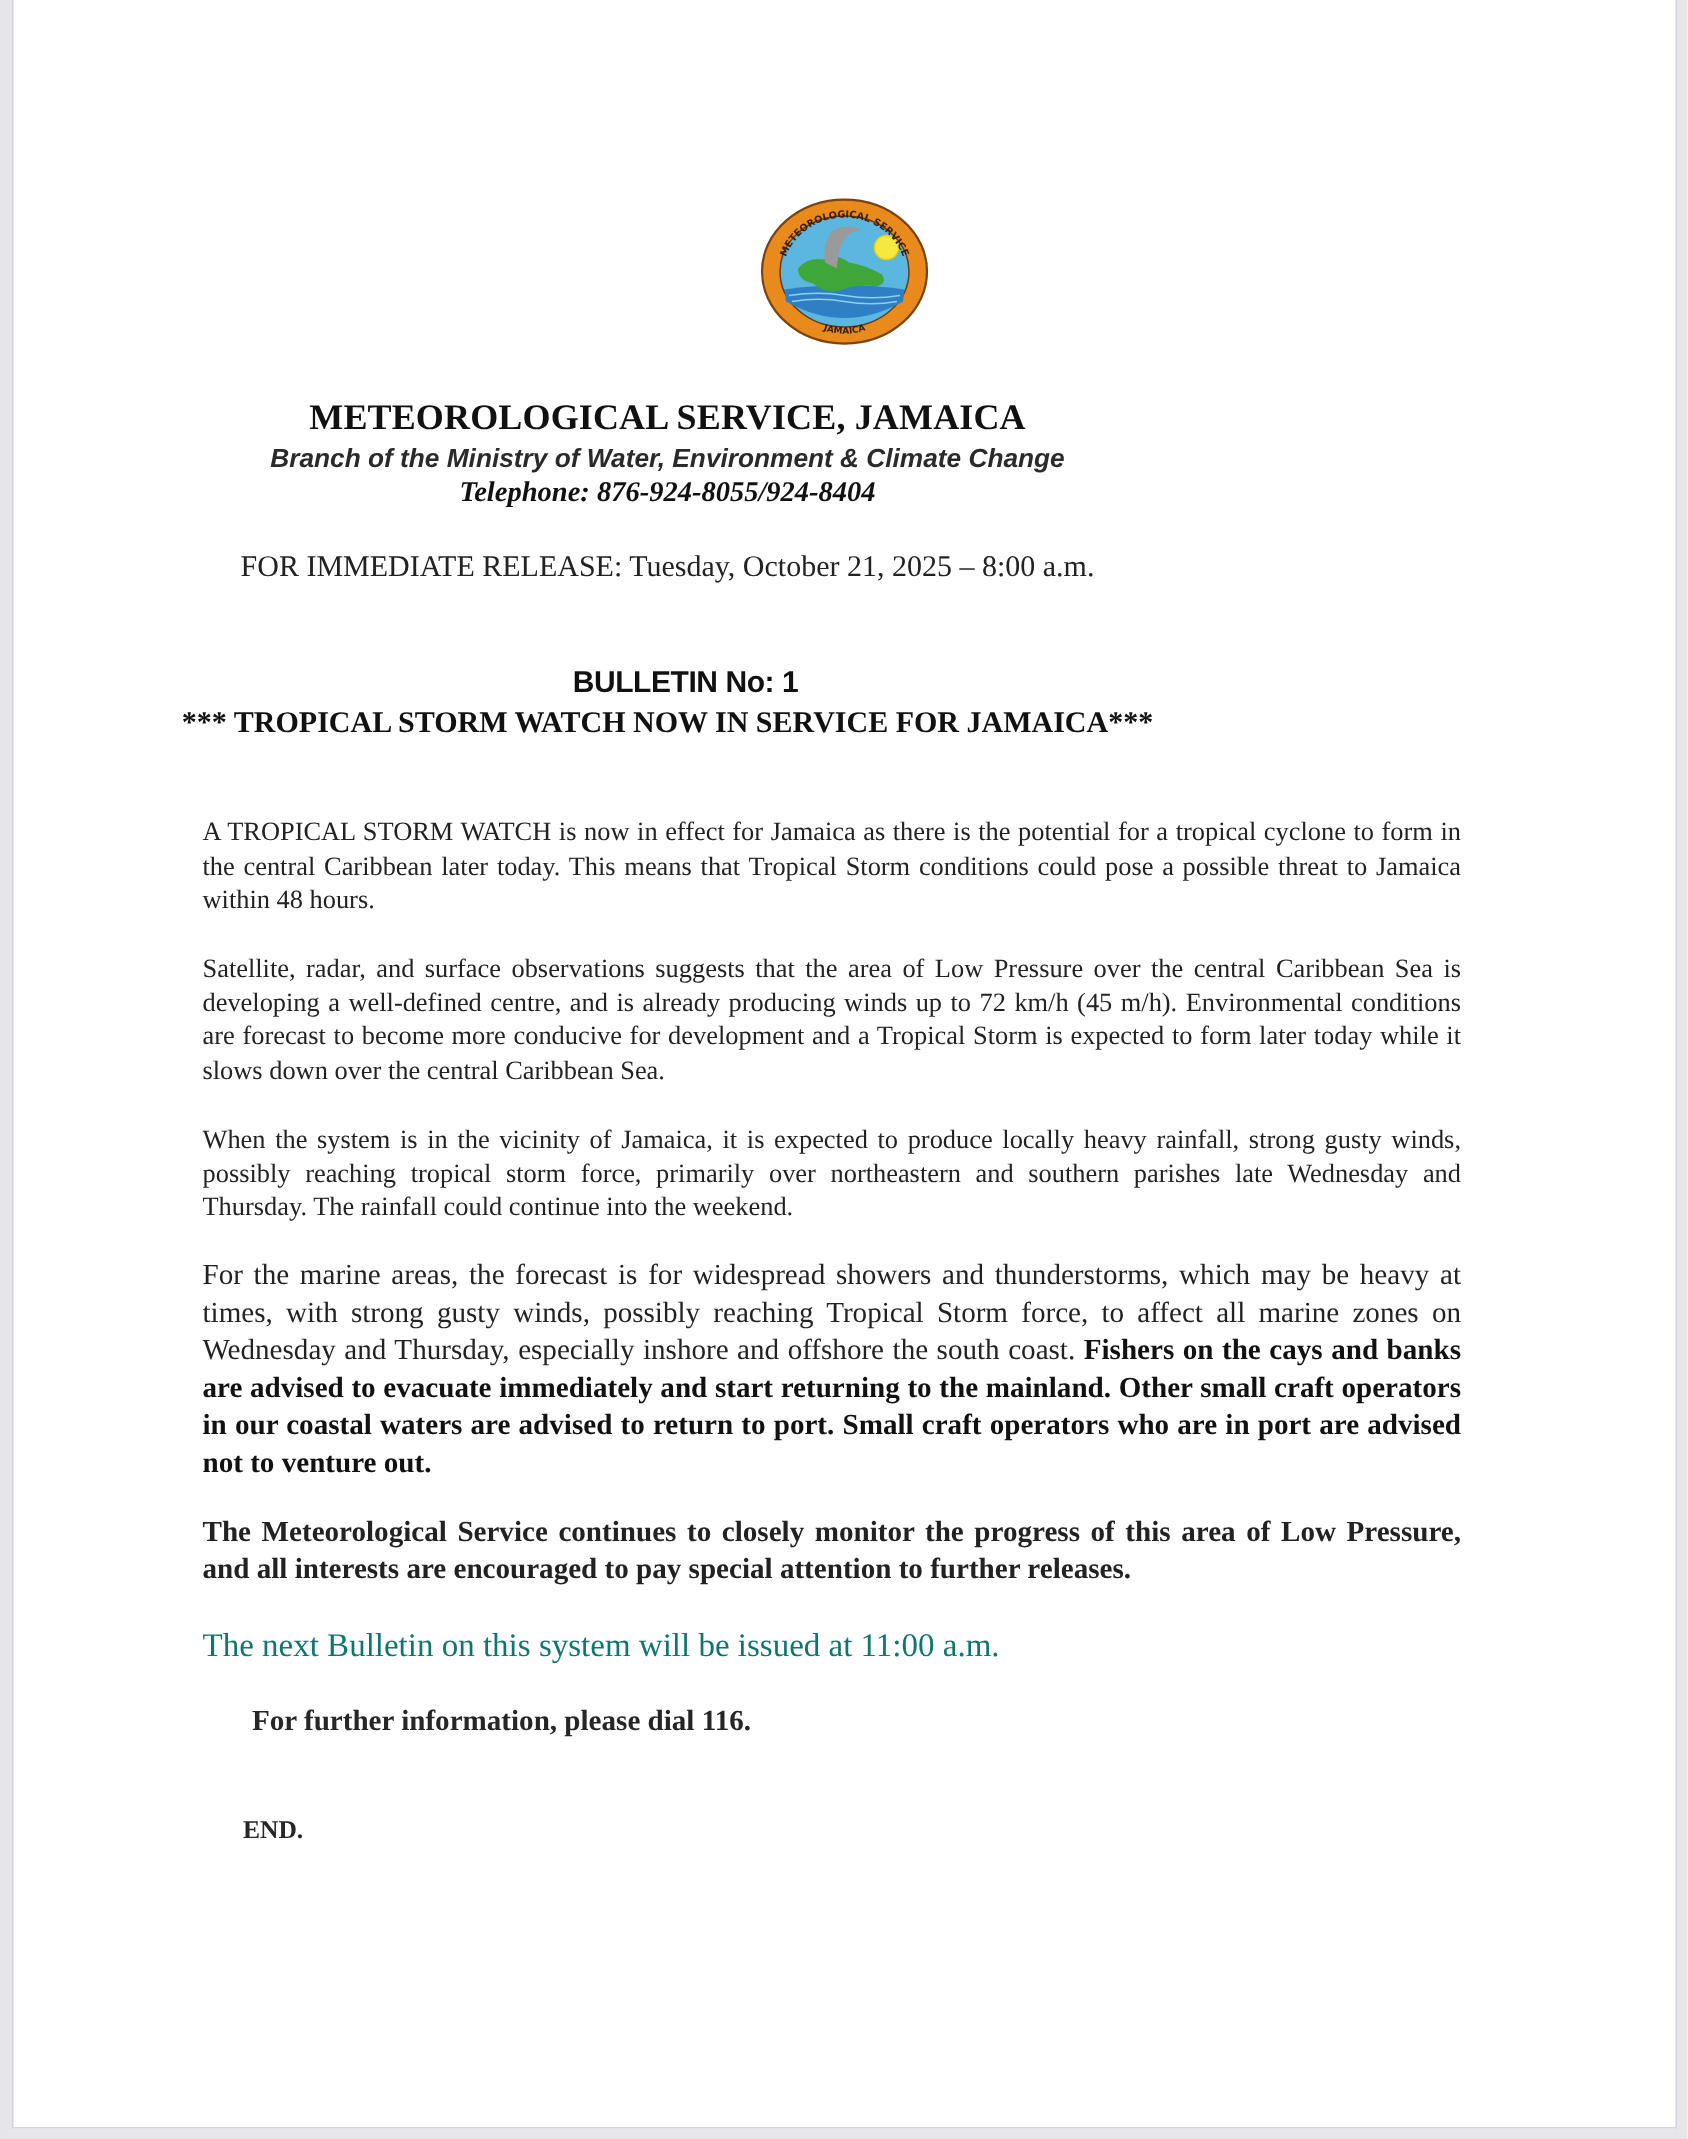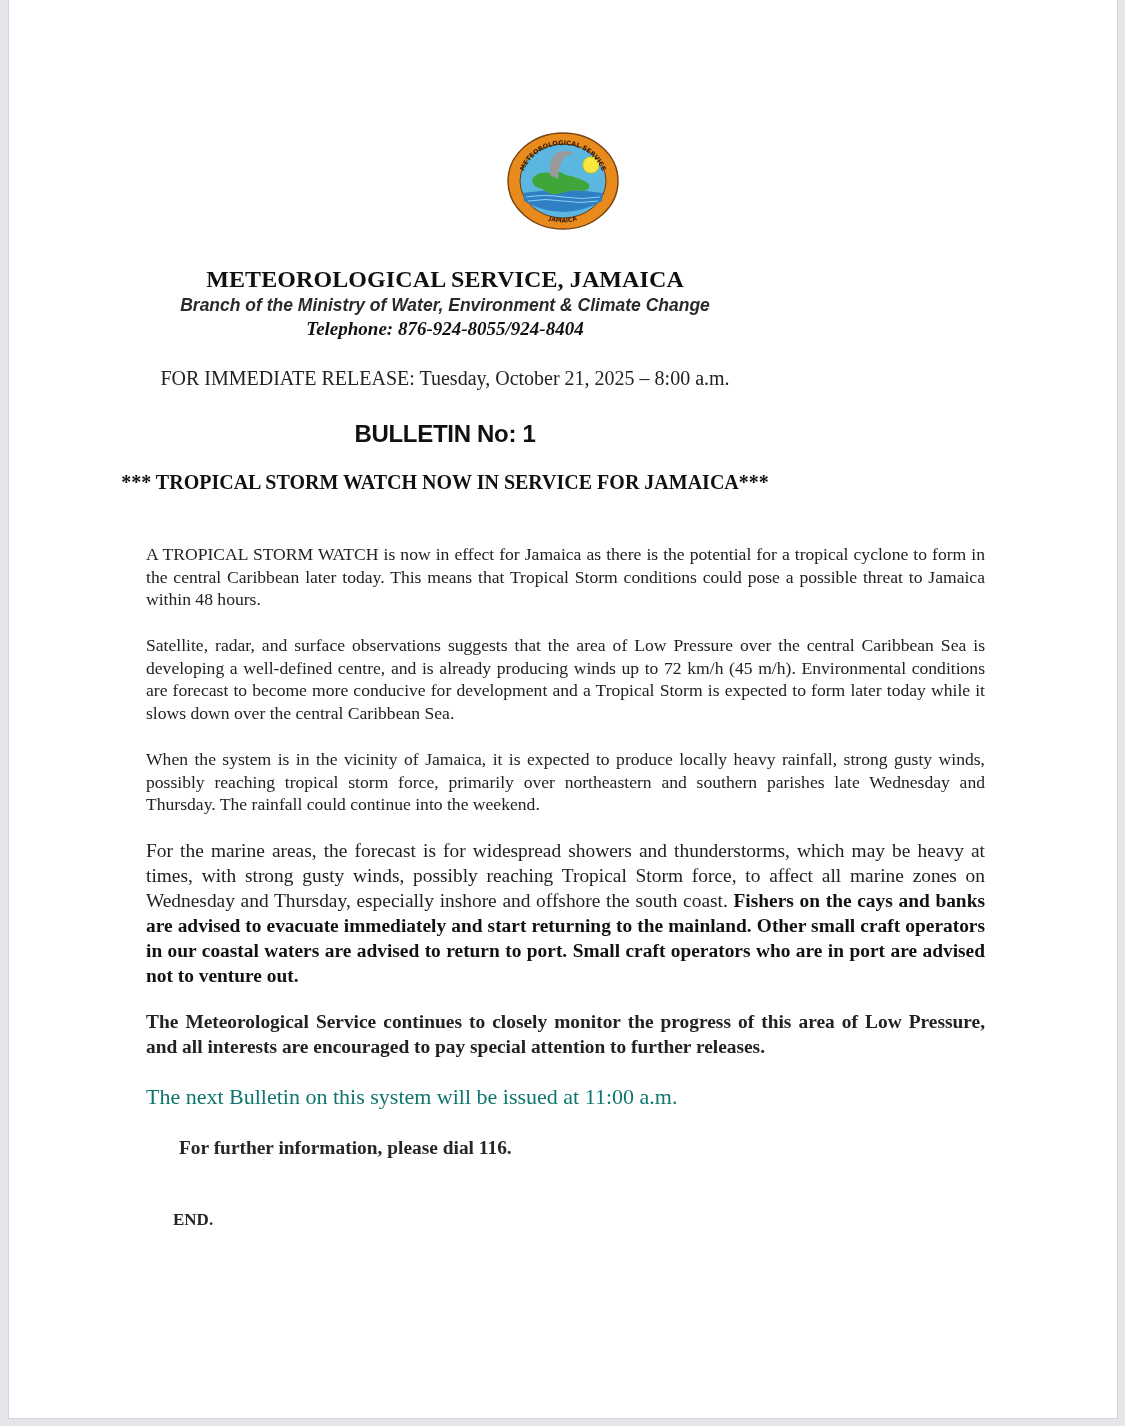--- a/index.html
+++ b/index.html
@@ -34,30 +34,30 @@
     font-family: "Liberation Sans", sans-serif;
     font-size: 17.5px; font-weight: bold; font-style: italic; color: #2a2a2a;
   }
   .phone {
     top: 318px; font-size: 19px; font-weight: bold; font-style: italic;
   }
   .release {
     top: 367px; font-size: 20px; color: #222;
   }
   .bulletin {
-    top: 420px;
+    top: 444px;
     font-family: "Liberation Sans", sans-serif;
-    font-size: 24px; font-weight: bold; letter-spacing: -0.3px;
+    font-size: 20px; font-weight: bold; letter-spacing: -0.3px; padding-left: 12px;
   }
   .headline {
     top: 471px; font-size: 20px; font-weight: bold;
   }
   .para {
     position: absolute;
-    left: 146px; width: 839px;
+    left: 135px; width: 839px;
     text-align: justify;
     color: #222;
   }
   .p1 { top: 543px; font-size: 17.6px; line-height: 22.5px; }
   .p2 { top: 634px; font-size: 17.6px; line-height: 22.5px; }
   .p3 { top: 748px; font-size: 17.6px; line-height: 22.5px; }
   .p4 { top: 838px; font-size: 19.4px; line-height: 25px; }
   .p5 { top: 1009px; font-size: 19.4px; line-height: 25px; font-weight: bold; }
   .p6 { top: 1084px; font-size: 22px; line-height: 25px; color: #0f766e; }
   .p7 { top: 1135px; font-size: 19.4px; line-height: 25px; font-weight: bold; color: #262626; }

